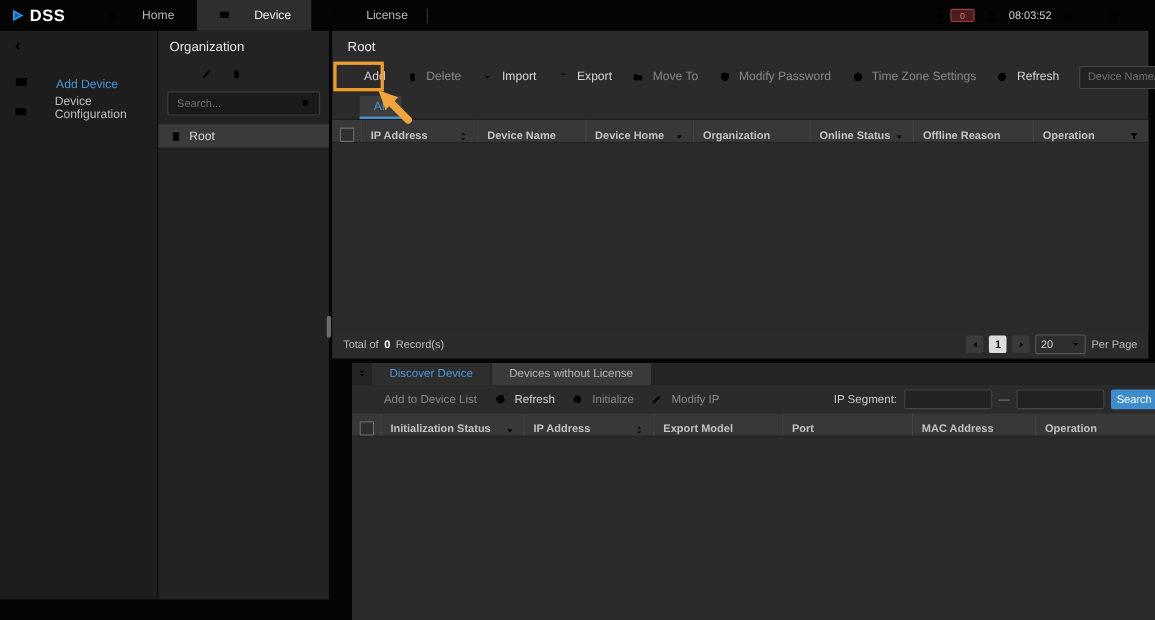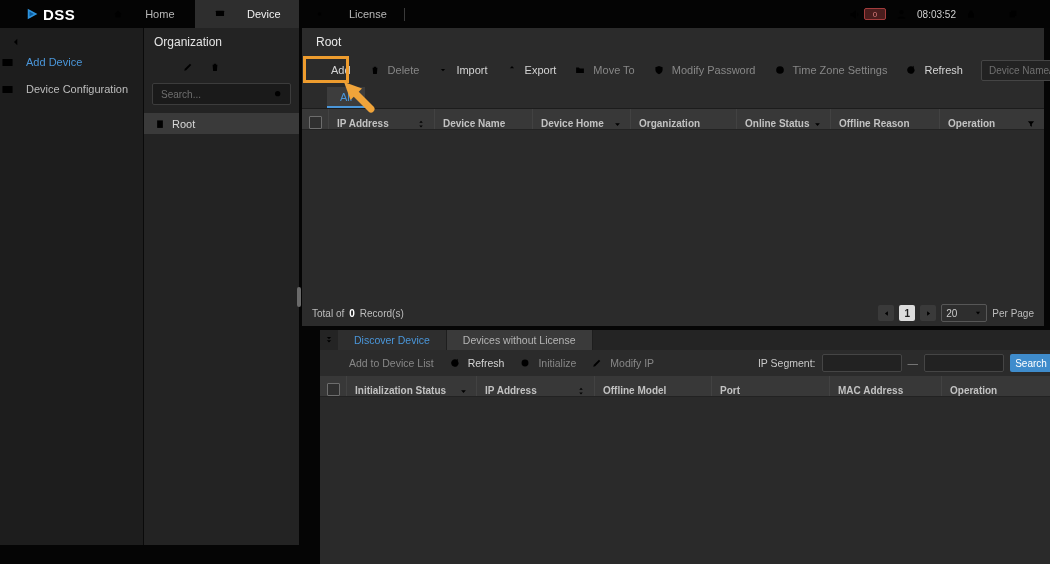--- a/index.html
+++ b/index.html
@@ -5,38 +5,38 @@
   html,body{margin:0;padding:0;background:#000;}
   #app{position:relative;width:1050px;height:564px;background:#050505;overflow:hidden;
        font-family:"Liberation Sans","DejaVu Sans",sans-serif;color:#c8c8c8;font-size:11px;}
   .icon{display:block;}
   .i8{width:8px;height:8px}.i9{width:9px;height:9px}.i10{width:10px;height:10px}
   .i11{width:11px;height:11px}.i12{width:12px;height:12px}.i13{width:13px;height:13px}
   .i14{width:14px;height:14px}.i15{width:15px;height:15px}
 
   
   .titlebar{position:absolute;left:0;top:0;width:1050px;height:28px;background:#040404;display:flex;align-items:center;}
-  .logo{display:flex;align-items:center;gap:3px;padding:0 16px 0 10px;margin-left:16px;}
+  .logo{display:flex;align-items:center;gap:3px;padding:0 16px 0 10px;}
   .logo-text{font-size:15px;font-weight:700;color:#fff;letter-spacing:.5px;}
   .tb-tabs{display:flex;height:100%;align-items:center;}
   .tb-tab{width:104px;height:100%;display:flex;align-items:center;justify-content:center;gap:21px;color:#b8b8b8;cursor:default;}
   .tb-tab.active{background:#2e2e2e;color:#f0f0f0;justify-content:center;}
   .tb-tab.active .icon{color:#4a96d9;}
   .tb-sep{width:1px;height:13px;background:#3a3a3a;margin-left:1px;}
   .tb-right{margin-left:auto;display:flex;align-items:center;gap:9px;padding-right:10px;color:#c4c4c4;}
   .tb-alarm{display:flex;align-items:center;gap:3px;}
   .badge{min-width:14px;height:10px;border:1px solid #a33c3c;background:#4a1d1d;color:#d97b7b;
          font-size:8px;border-radius:2px;display:inline-flex;align-items:center;justify-content:center;padding:0 3px;}
   .clock{font-size:10px;color:#d0d0d0;}
   .winbtn{color:#bdbdbd;}
 
   
   .sidebar{position:absolute;left:0;top:28px;width:143px;height:517px;background:#1d1d1d;}
   .sb-back{height:28px;display:flex;align-items:center;padding-left:11px;color:#e2e2e2;}
-  .sb-item{height:27px;display:flex;align-items:flex-start;gap:11px;padding-left:0;color:#bdbdbd;}
+  .sb-item{height:27px;display:flex;align-items:flex-end;gap:24px;padding-left:12px;color:#bdbdbd;}
   .sb-item.active{color:#4a96d9;}
 
   
   .org{position:absolute;left:143px;top:28px;width:156px;height:517px;background:#232323;border-left:1px solid #0a0a0a;box-sizing:border-box;}
   .org-title{height:28px;line-height:28px;padding-left:10px;font-size:12px;color:#e4e4e4;}
   .org-tools{height:22px;display:flex;align-items:center;gap:15px;padding-left:11px;color:#c6c6c6;}
   .dimico{color:#5f5f5f;}
   .org-search{margin:5px 8px 0 8px;height:20px;background:#1a1a1a;border:1px solid #3c3c3c;border-radius:2px;
               display:flex;align-items:center;padding:0 6px;color:#9a9a9a;gap:44px;}
   .org-search input{flex:1;min-width:0;background:transparent;border:none;outline:none;color:#ccc;font-size:10px;
@@ -518,21 +518,21 @@
             <use href="#i-caret"></use>
           </svg>
       </div>
       <div class="th d-c2">
         <span>IP Address</span>
         <svg class="icon i10 thico thend">
             <use href="#i-sort"></use>
           </svg>
       </div>
       <div class="th d-c3">
-        <span>Offline Model</span>
+        <span>Export Model</span>
       </div>
       <div class="th d-c4">
         <span>Port</span>
       </div>
       <div class="th d-c5">
         <span>MAC Address</span>
       </div>
       <div class="th d-c6">
         <span>Operation</span>
       </div>

